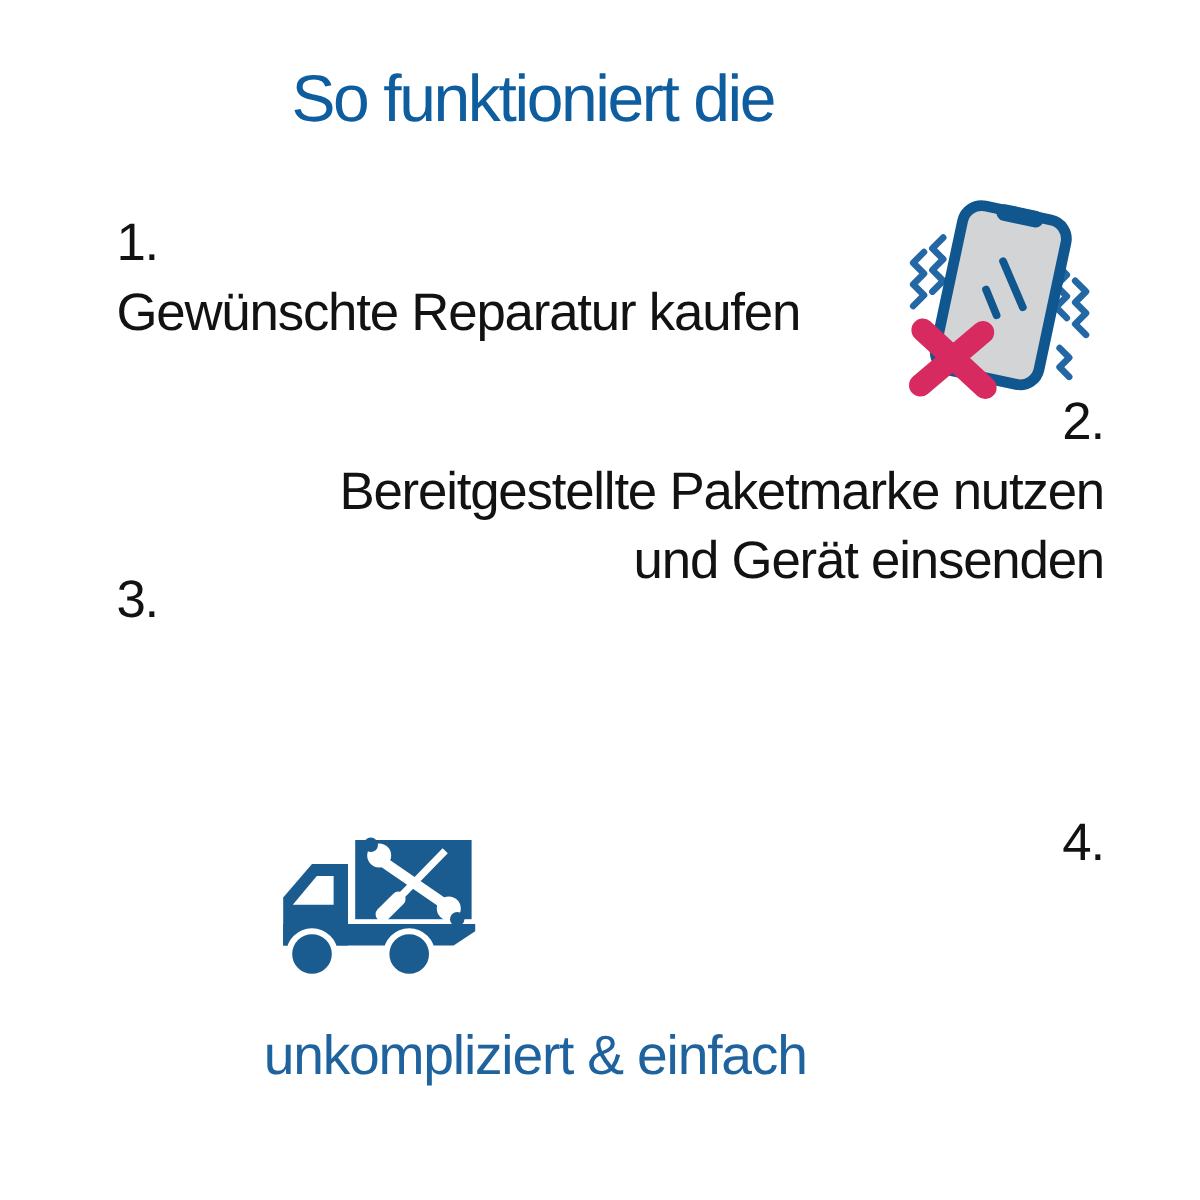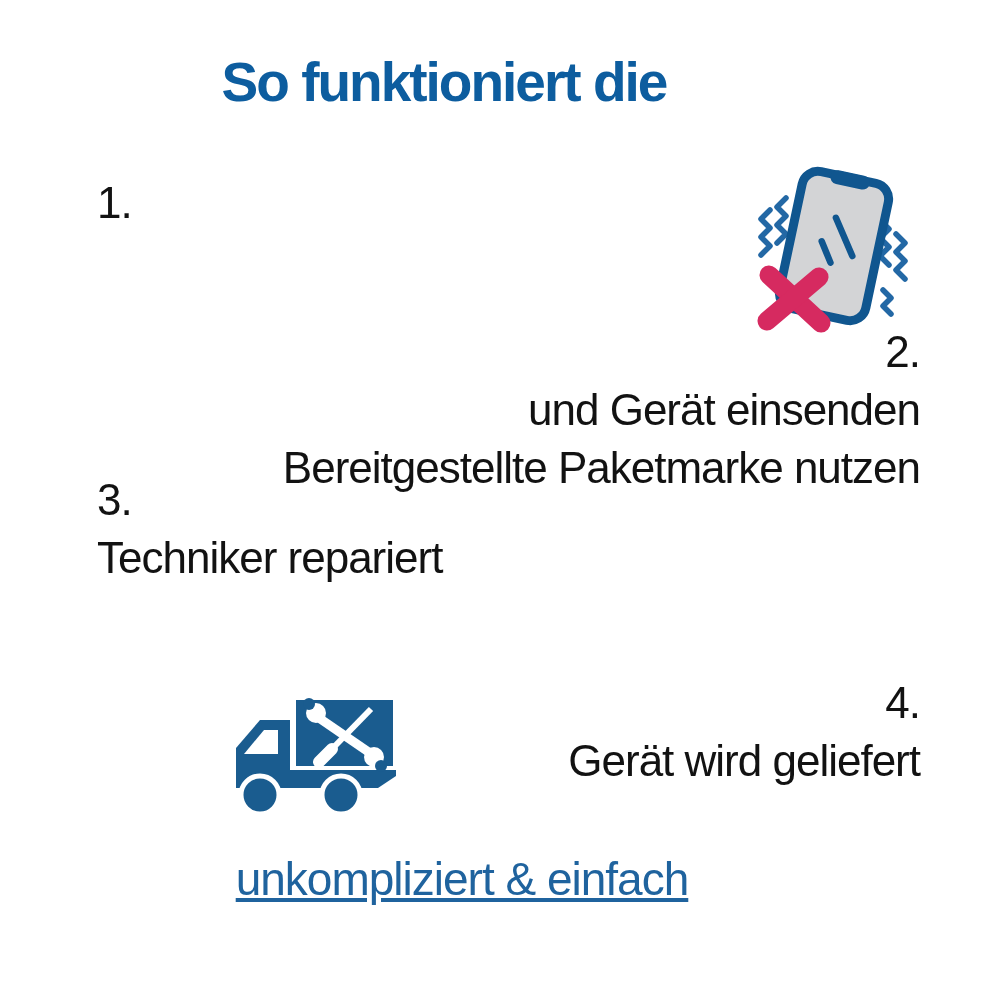--- a/index.html
+++ b/index.html
@@ -20,21 +20,21 @@
     background:#FFFFFF;
     font-family:"Liberation Sans","DejaVu Sans",sans-serif;
     overflow:hidden;
   }
   .title{
     position:absolute;
     top:44px;left:0;width:888px;
     text-align:center;
     color:var(--title-blue);
     font-size:55px;
-    font-weight:700;
+    font-weight:400;
     line-height:76px;
     letter-spacing:-2px;
   }
   .step{
     position:absolute;
     color:var(--body-text);
     font-size:44px;
     font-weight:400;
     line-height:58px;
     letter-spacing:-1px;
@@ -44,38 +44,38 @@
   .step.right{text-align:right;}
   .step-1{left:97px;top:174px;}
   .step-2{right:80px;top:323px;}
   .step-3{left:97px;top:471px;}
   .step-4{right:80px;top:674px;}
   .icon-box{position:absolute;}
   .phone-box{left:742px;top:158px;width:175px;height:185px;}
   .truck-box{left:228px;top:696px;width:172px;height:124px;}
   .tagline{
     position:absolute;
-    top:850px;left:16px;width:892px;
+    top:850px;left:0;width:892px;
     text-align:center;
     color:var(--tagline-blue);
     font-size:46px;
     line-height:58px;
     letter-spacing:-1px;
-    text-decoration:underline;
   }
 </style>
 </head>
 <body>
 
 <div class="title">
   <div>So funktioniert die</div>
 </div>
 
 <div class="step left step-1">
   <div>1.</div>
+  <div>Gewünschte Reparatur kaufen</div>
 </div>
 
 <div class="icon-box phone-box">
   <svg width="175" height="185" viewBox="0 0 175 185" xmlns="http://www.w3.org/2000/svg">
 
     <path d="M44,40 l-9,9 9,9 -9,9 9,9 -9,9" fill="none" stroke="var(--zigzag-blue)" stroke-width="5.5" stroke-linecap="round" stroke-linejoin="round"></path>
     <path d="M28,52 l-9,9 9,9 -9,9 9,9 -9,9" fill="none" stroke="var(--zigzag-blue)" stroke-width="5.5" stroke-linecap="round" stroke-linejoin="round"></path>
 
     <path d="M138,62 l9,9 -9,9 9,9 -9,9 9,9" fill="none" stroke="var(--zigzag-blue)" stroke-width="5.5" stroke-linecap="round" stroke-linejoin="round"></path>
     <path d="M154,76 l9,9 -9,9 9,9 -9,9 9,9" fill="none" stroke="var(--zigzag-blue)" stroke-width="5.5" stroke-linecap="round" stroke-linejoin="round"></path>
@@ -90,27 +90,26 @@
 
     <g>
       <line x1="27" y1="117" x2="79" y2="165" stroke="var(--x-pink)" stroke-width="19" stroke-linecap="round"></line>
       <line x1="77" y1="119" x2="25" y2="163" stroke="var(--x-pink)" stroke-width="19" stroke-linecap="round"></line>
     </g>
   </svg>
 </div>
 
 <div class="step right step-2">
   <div>2.</div>
+  <div>Bereitgestellte Paketmarke nutzen</div>
   <div>und Gerät einsenden</div>
-  <div>Bereitgestellte Paketmarke nutzen</div>
 </div>
 
 <div class="step left step-3">
   <div>3.</div>
-  <div>Techniker repariert</div>
 </div>
 
 <div class="icon-box truck-box">
   <svg width="172" height="124" viewBox="0 0 172 124" xmlns="http://www.w3.org/2000/svg">
 
     <rect x="68" y="4" width="97" height="66" fill="var(--icon-blue)"></rect>
 
     <path d="M8,74 L168,74 L168,80 L150,92 L8,92 Z" fill="var(--icon-blue)"></path>
 
     <path d="M8,92 L8,52 L32,24 L62,24 L62,92 Z" fill="var(--icon-blue)"></path>
@@ -129,16 +128,15 @@
 
     <g>
       <line x1="143" y1="13" x2="104" y2="53" stroke="#FFFFFF" stroke-width="6"></line>
       <line x1="104" y1="53" x2="91" y2="66" stroke="#FFFFFF" stroke-width="12" stroke-linecap="round"></line>
     </g>
   </svg>
 </div>
 
 <div class="step right step-4">
   <div>4.</div>
-  <div>Gerät wird geliefert</div>
 </div>
 
 <div class="tagline">unkompliziert &amp; einfach</div>
 
 </body></html>

